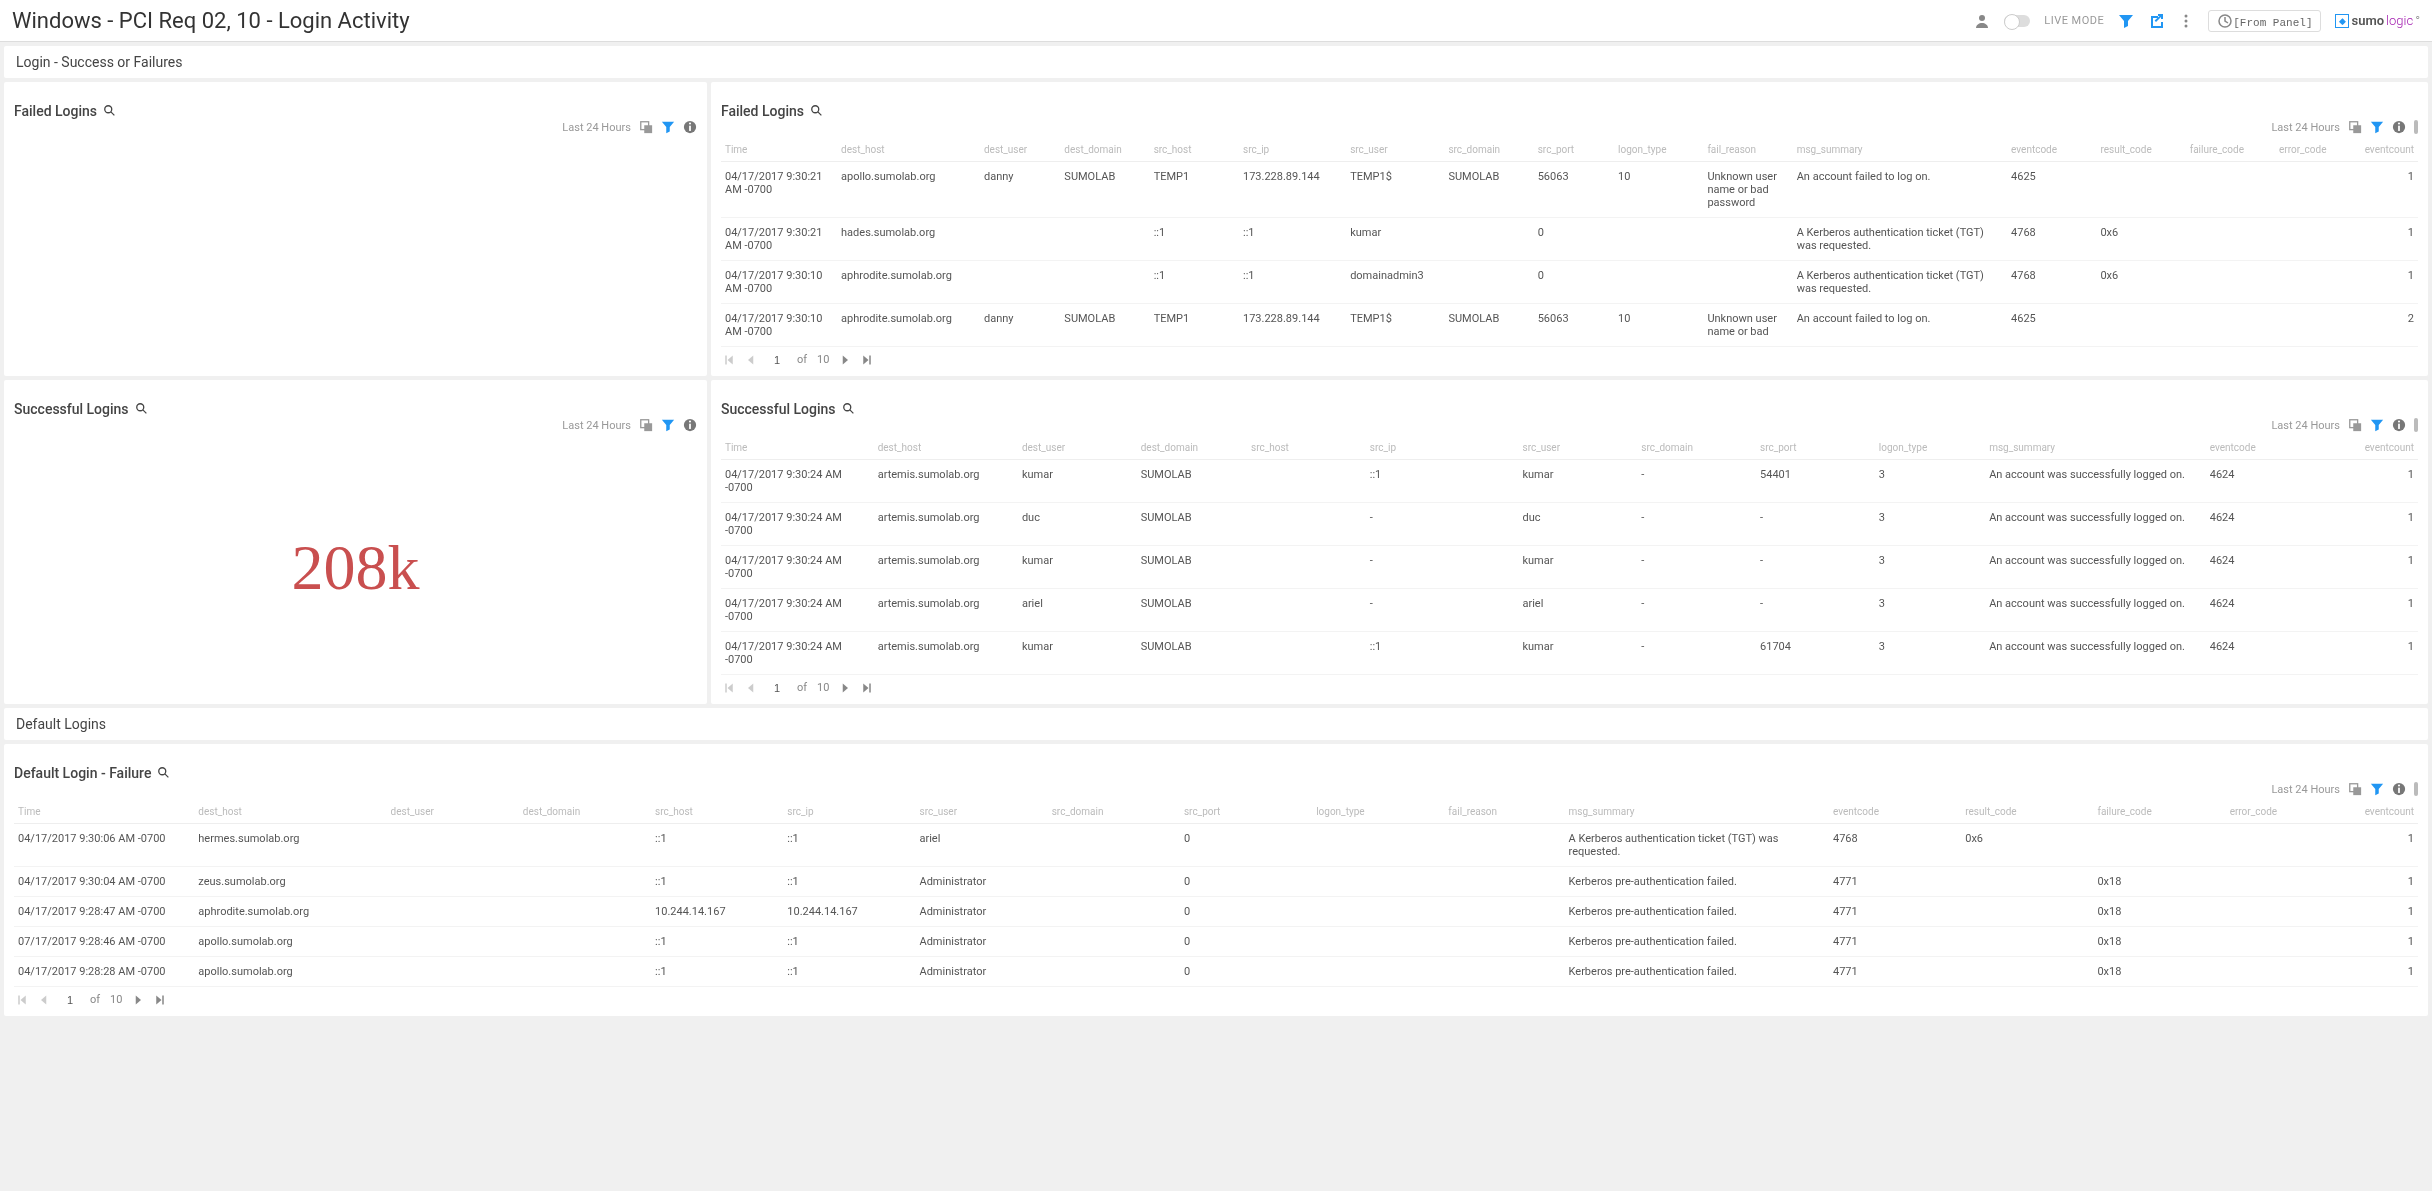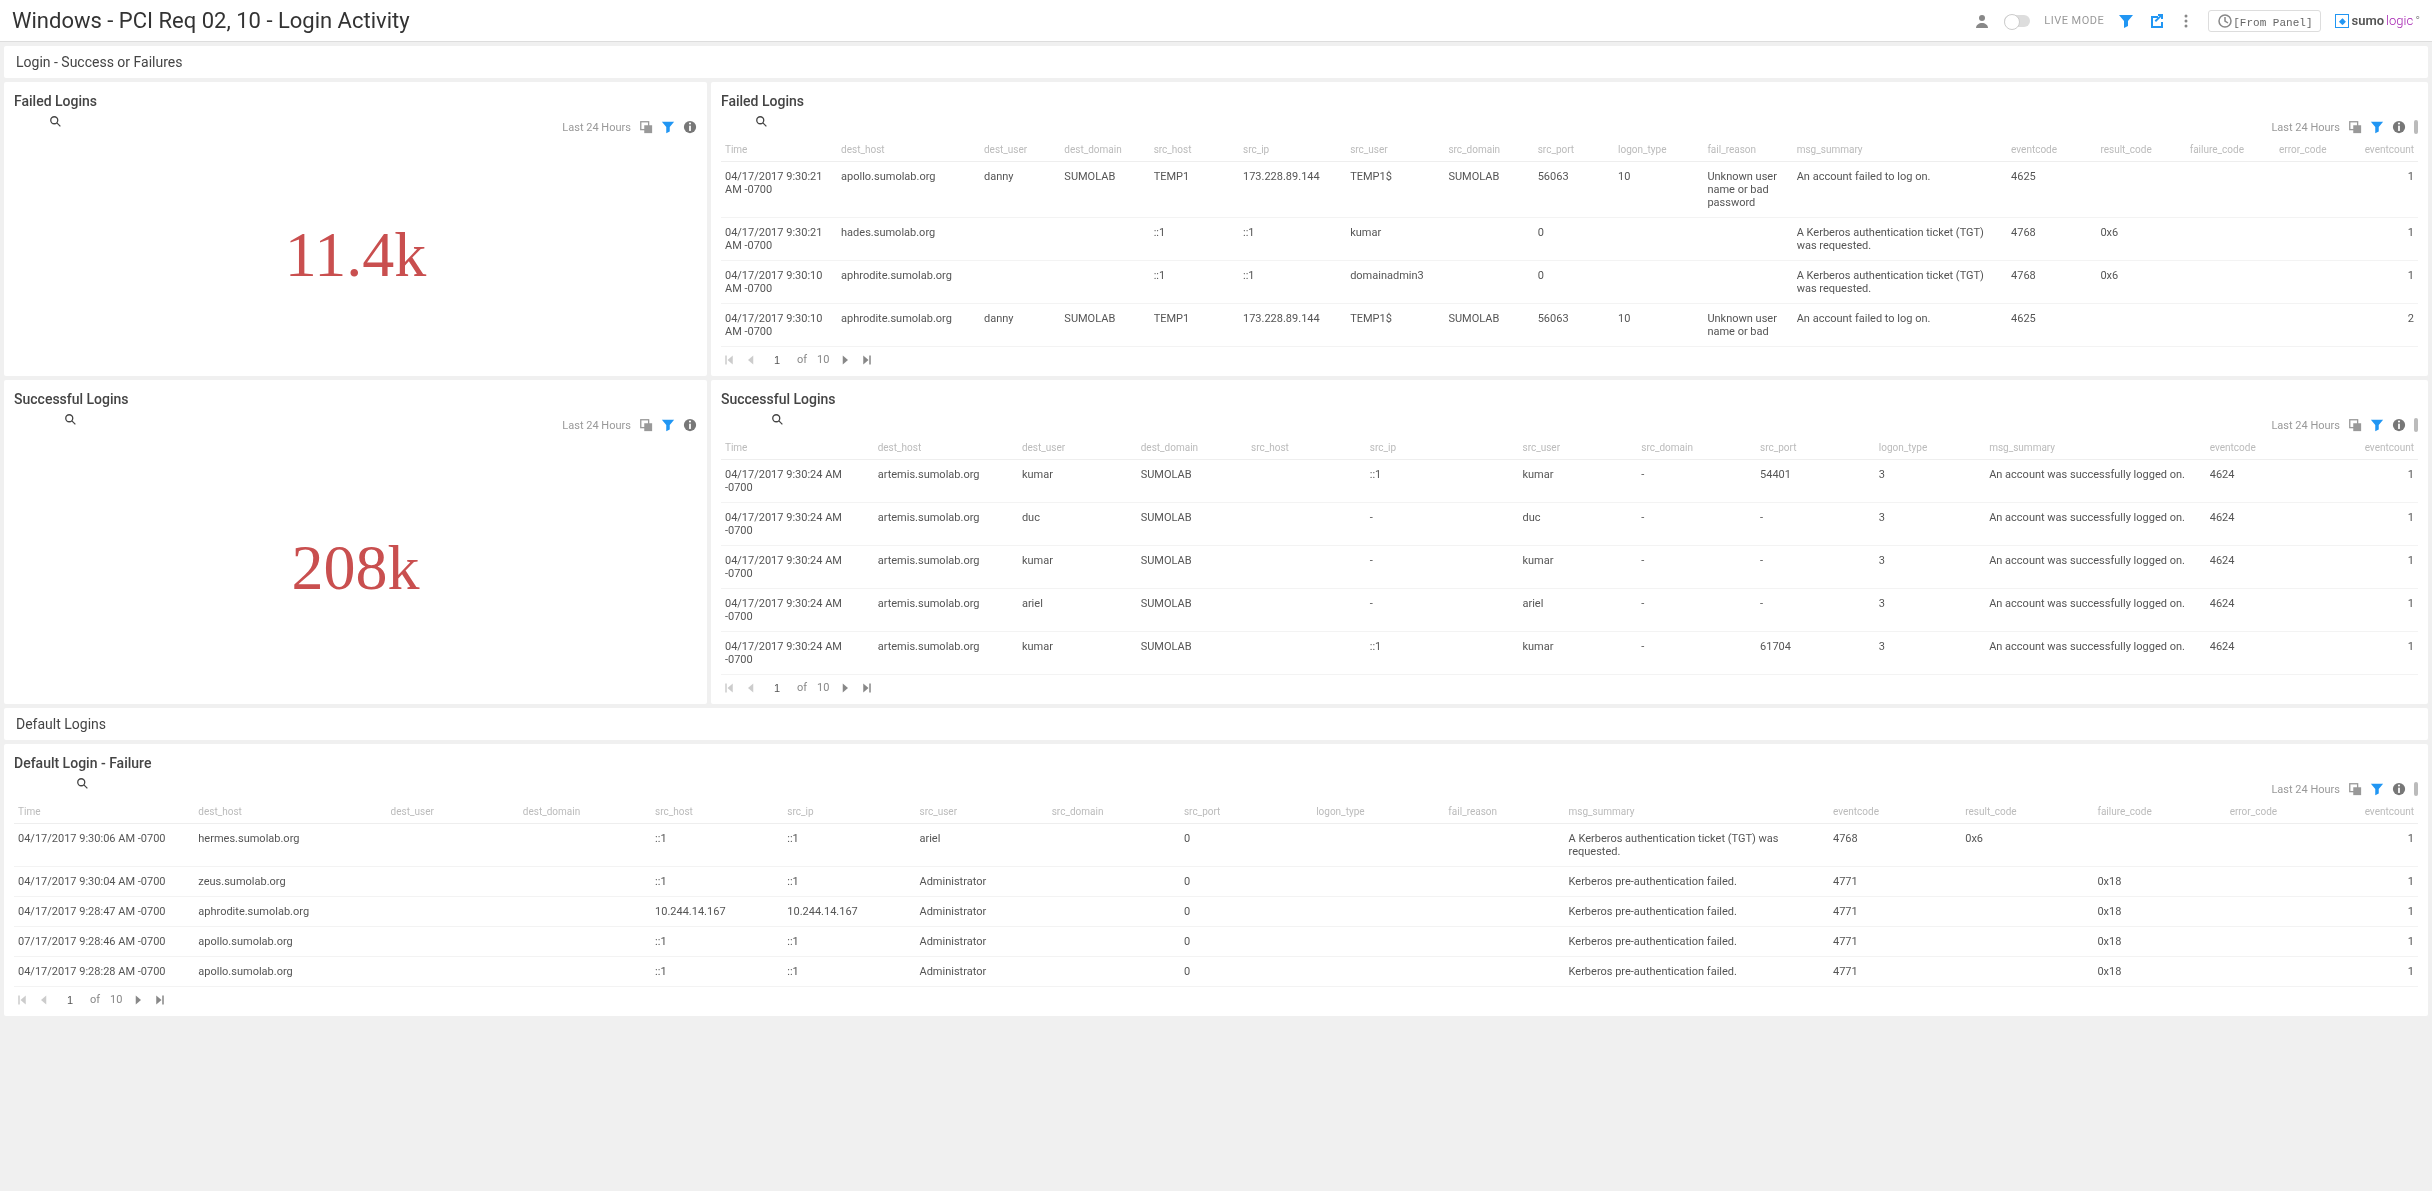--- a/index.html
+++ b/index.html
@@ -22,21 +22,21 @@
   
   .section-title-bar { background: #fff; margin: 4px; border-radius: 2px; padding: 8px 12px; font-size: 14px; color: #444; font-weight: 400; }
 
   .row { display: flex; gap: 4px; margin: 0 4px 4px 4px; }
   .panel { background: #fff; border-radius: 2px; padding: 6px 10px 4px 10px; display: flex; flex-direction: column; min-width: 0; }
   .panel.small { flex: 0 0 29%; }
   .panel.large { flex: 1; }
   .panel.full  { flex: 1; }
 
   .panel-head { display: flex; align-items: center; justify-content: space-between; margin-bottom: 4px; }
-  .panel-title { font-size: 14px; color: #444; font-weight: 500; display: flex; align-items: center; gap: 6px; flex-direction: column; }
+  .panel-title { font-size: 14px; color: #444; font-weight: 500; display: flex; align-items: center; gap: 6px; }
   .panel-tools { display: flex; align-items: center; gap: 8px; color: #999; margin-top: 32px; }
   .timerange { font-size: 11px; color: #999; }
   .ico { display: inline-flex; width: 14px; height: 14px; align-items: center; justify-content: center; cursor: pointer; }
   .ico svg { fill: #777; }
   .ico.blue svg { fill: #2196f3; }
   .scrollbar-ind { width: 4px; height: 14px; background: #bbb; border-radius: 2px; }
 
   .big-number { flex: 1; display: flex; align-items: center; justify-content: center; }
   .big-number .val { font-family: Georgia, "Times New Roman", serif; font-size: 64px; color: #c94f4f; font-weight: 400; }
 
@@ -175,23 +175,20 @@
               <use href="#i-filter"></use>
             </svg>
           </span>
         <span class="ico">
             <svg viewBox="0 0 16 16">
               <use href="#i-info"></use>
             </svg>
           </span>
       </div>
     </div>
-    <div class="big-number">
-        <span class="val">11.4k</span>
-      </div>
   </div>
 
   <div class="panel large">
     <div class="panel-head">
       <div class="panel-title">
         <span>Failed Logins</span>
         <span class="ico">
             <svg viewBox="0 0 16 16" stroke="#888">
               <use href="#i-search"></use>
             </svg>

